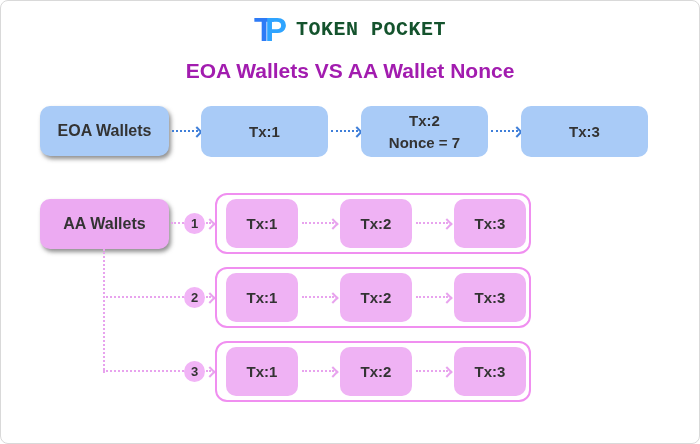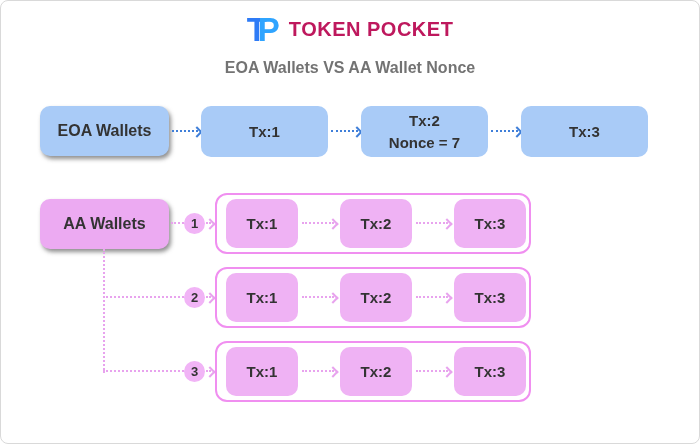--- a/index.html
+++ b/index.html
@@ -19,26 +19,27 @@
   
   .logo-row {
     position: absolute; top: 12px; left: 0; width: 100%;
     display: flex; justify-content: center; align-items: center; gap: 9px;
   }
   .logo-mark { display: inline-flex; font-weight: 900; font-size: 33px; line-height: 1; }
   .logo-t { color: var(--logo_t_color); }
   .logo-p { color: var(--logo_p_color); margin-left: -9px; }
   .logo-name {
     font-weight: 800; font-size: 20px; letter-spacing: 0.5px;
-    color: #be185d;
+    color: #14532d;
+    font-family: Liberation Mono, monospace;
   }
   
   .title {
     position: absolute; top: 58px; left: 0; width: 100%;
-    text-align: center; font-size: 16px; font-weight: 700; color: #737373;
+    text-align: center; font-size: 21px; font-weight: 700; color: #a21caf;
   }
   
   .wallet-box {
     position: absolute; width: 129px; height: 50px;
     border-radius: 10px;
     display: flex; align-items: center; justify-content: center;
     font-weight: 700; font-size: 16px; color: #333;
     box-shadow: 2px 3px 4px rgba(70,70,70,0.6);
   }
   .blue-fill  { background: var(--blue_fill); }

